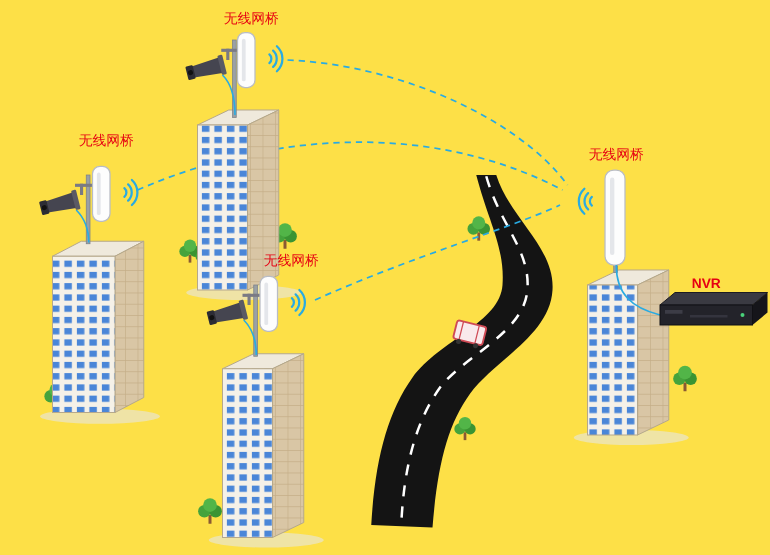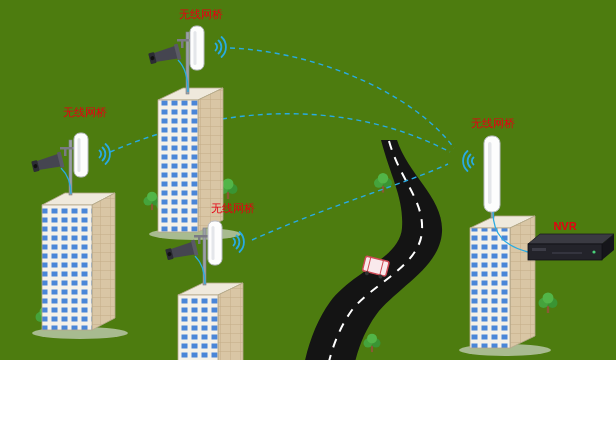--- a/index.html
+++ b/index.html
@@ -1,16 +1,16 @@
 <!DOCTYPE html>
 <html style="--label-red: #e60012; --link-blue: #29abe2; --window-blue: #4a86d8; --building-side: #d9c6a5; --road-black: #141414; --tree-green: #45a33c; --nvr-dark: #23232a;"><head>
 <meta charset="utf-8">
 <style>
   html,body{margin:0;padding:0;background:#fff;}
-  .canvas{position:relative;width:616px;height:360px;background:#4d7c0f;overflow:hidden;
+  .canvas{position:relative;width:616px;height:444px;background:#fde047;overflow:hidden;
           font-family:"Liberation Sans",sans-serif;}
   .lbl{fill:var(--label-red,#e60012);font-family:"Liberation Sans",sans-serif;font-size:11px;}
   .link{stroke:var(--link-blue,#29abe2);fill:none;}
   .dashed{stroke-dasharray:5 4;stroke-width:1.4;}
   .wifi{stroke:var(--link-blue,#29abe2);fill:none;stroke-width:1.8;stroke-linecap:round;}
   .cable{stroke:var(--link-blue,#29abe2);fill:none;stroke-width:1.3;}
   .face-front{stroke:#b5a88c;stroke-width:.8;}
   .face-side{stroke:#b5a88c;stroke-width:.8;}
   .face-top{fill:#efe9dc;stroke:#b5a88c;stroke-width:.8;}
   .pole{fill:#9aa0a6;stroke:#7c8187;stroke-width:.6;}

